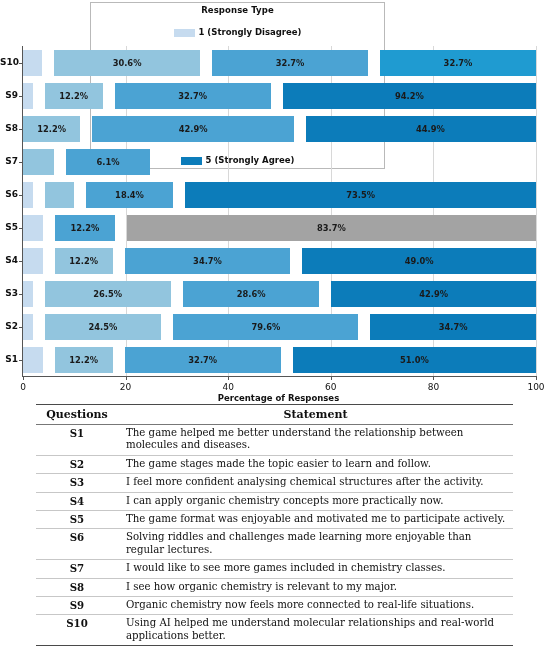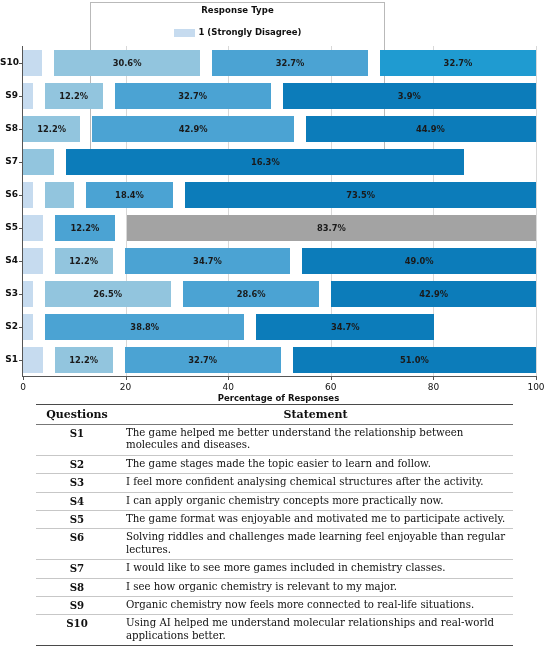--- a/index.html
+++ b/index.html
@@ -203,22 +203,25 @@
         <div class="seg" style="width: 167.751px; background: rgb(75, 163, 211);">
           <span class="seg-label">32.7%</span>
         </div>
         <div class="seg" style="width: 261.63px; background: rgb(12, 124, 186);">
           <span class="seg-label">51.0%</span>
         </div>
       </div>
       <div class="ytick-mark" style="top: 313.5px;"></div>
       <div class="bar-row" style="top: 267.5px;">
         <div class="seg" style="width: 10.26px; background: rgb(198, 219, 239);"></div>
+        <div class="seg" style="width: 125.685px; background: rgb(146, 197, 222);">
+          <span class="seg-label">24.5%</span>
+        </div>
         <div class="seg" style="width: 199.044px; background: rgb(75, 163, 211);">
-          <span class="seg-label">38.8%</span>
+          <span class="seg-label">79.6%</span>
         </div>
         <div class="seg" style="width: 178.011px; background: rgb(12, 124, 186);">
           <span class="seg-label">34.7%</span>
         </div>
       </div>
       <div class="ytick-mark" style="top: 280.5px;"></div>
       <div class="bar-row" style="top: 234.5px;">
         <div class="seg" style="width: 10.26px; background: rgb(198, 219, 239);"></div>
         <div class="seg" style="width: 135.945px; background: rgb(146, 197, 222);">
           <span class="seg-label">26.5%</span>
@@ -260,22 +263,22 @@
         <div class="seg" style="width: 94.392px; background: rgb(75, 163, 211);">
           <span class="seg-label">18.4%</span>
         </div>
         <div class="seg" style="width: 377.055px; background: rgb(12, 124, 186);">
           <span class="seg-label">73.5%</span>
         </div>
       </div>
       <div class="ytick-mark" style="top: 148.5px;"></div>
       <div class="bar-row" style="top: 102.5px;">
         <div class="seg" style="width: 31.293px; background: rgb(146, 197, 222);"></div>
-        <div class="seg" style="width: 398.088px; background: rgb(12, 124, 186);">
-          <span class="seg-label">16.3%</span>
+        <div class="seg" style="width: 83.619px; background: rgb(75, 163, 211);">
+          <span class="seg-label">6.1%</span>
         </div>
       </div>
       <div class="ytick-mark" style="top: 115.5px;"></div>
       <div class="bar-row" style="top: 69.5px;">
         <div class="seg" style="width: 62.586px; background: rgb(146, 197, 222);">
           <span class="seg-label">12.2%</span>
         </div>
         <div class="seg" style="width: 220.077px; background: rgb(75, 163, 211);">
           <span class="seg-label">42.9%</span>
         </div>
@@ -286,21 +289,21 @@
       <div class="ytick-mark" style="top: 82.5px;"></div>
       <div class="bar-row" style="top: 36.5px;">
         <div class="seg" style="width: 10.26px; background: rgb(198, 219, 239);"></div>
         <div class="seg" style="width: 62.586px; background: rgb(146, 197, 222);">
           <span class="seg-label">12.2%</span>
         </div>
         <div class="seg" style="width: 167.751px; background: rgb(75, 163, 211);">
           <span class="seg-label">32.7%</span>
         </div>
         <div class="seg" style="width: 272.403px; background: rgb(12, 124, 186);">
-          <span class="seg-label">3.9%</span>
+          <span class="seg-label">94.2%</span>
         </div>
       </div>
       <div class="ytick-mark" style="top: 49.5px;"></div>
       <div class="bar-row" style="top: 3.5px;">
         <div class="seg" style="width: 20.52px; background: rgb(198, 219, 239);"></div>
         <div class="seg" style="width: 156.978px; background: rgb(146, 197, 222);">
           <span class="seg-label">30.6%</span>
         </div>
         <div class="seg" style="width: 167.751px; background: rgb(75, 163, 211);">
           <span class="seg-label">32.7%</span>
@@ -360,21 +363,21 @@
         <tr>
           <td class="qid">S4</td>
           <td class="stmt">I can apply organic chemistry concepts more practically now.</td>
         </tr>
         <tr>
           <td class="qid">S5</td>
           <td class="stmt">The game format was enjoyable and motivated me to participate actively.</td>
         </tr>
         <tr>
           <td class="qid">S6</td>
-          <td class="stmt">Solving riddles and challenges made learning feel enjoyable than regular lectures.</td>
+          <td class="stmt">Solving riddles and challenges made learning more enjoyable than regular lectures.</td>
         </tr>
         <tr>
           <td class="qid">S7</td>
           <td class="stmt">I would like to see more games included in chemistry classes.</td>
         </tr>
         <tr>
           <td class="qid">S8</td>
           <td class="stmt">I see how organic chemistry is relevant to my major.</td>
         </tr>
         <tr>

